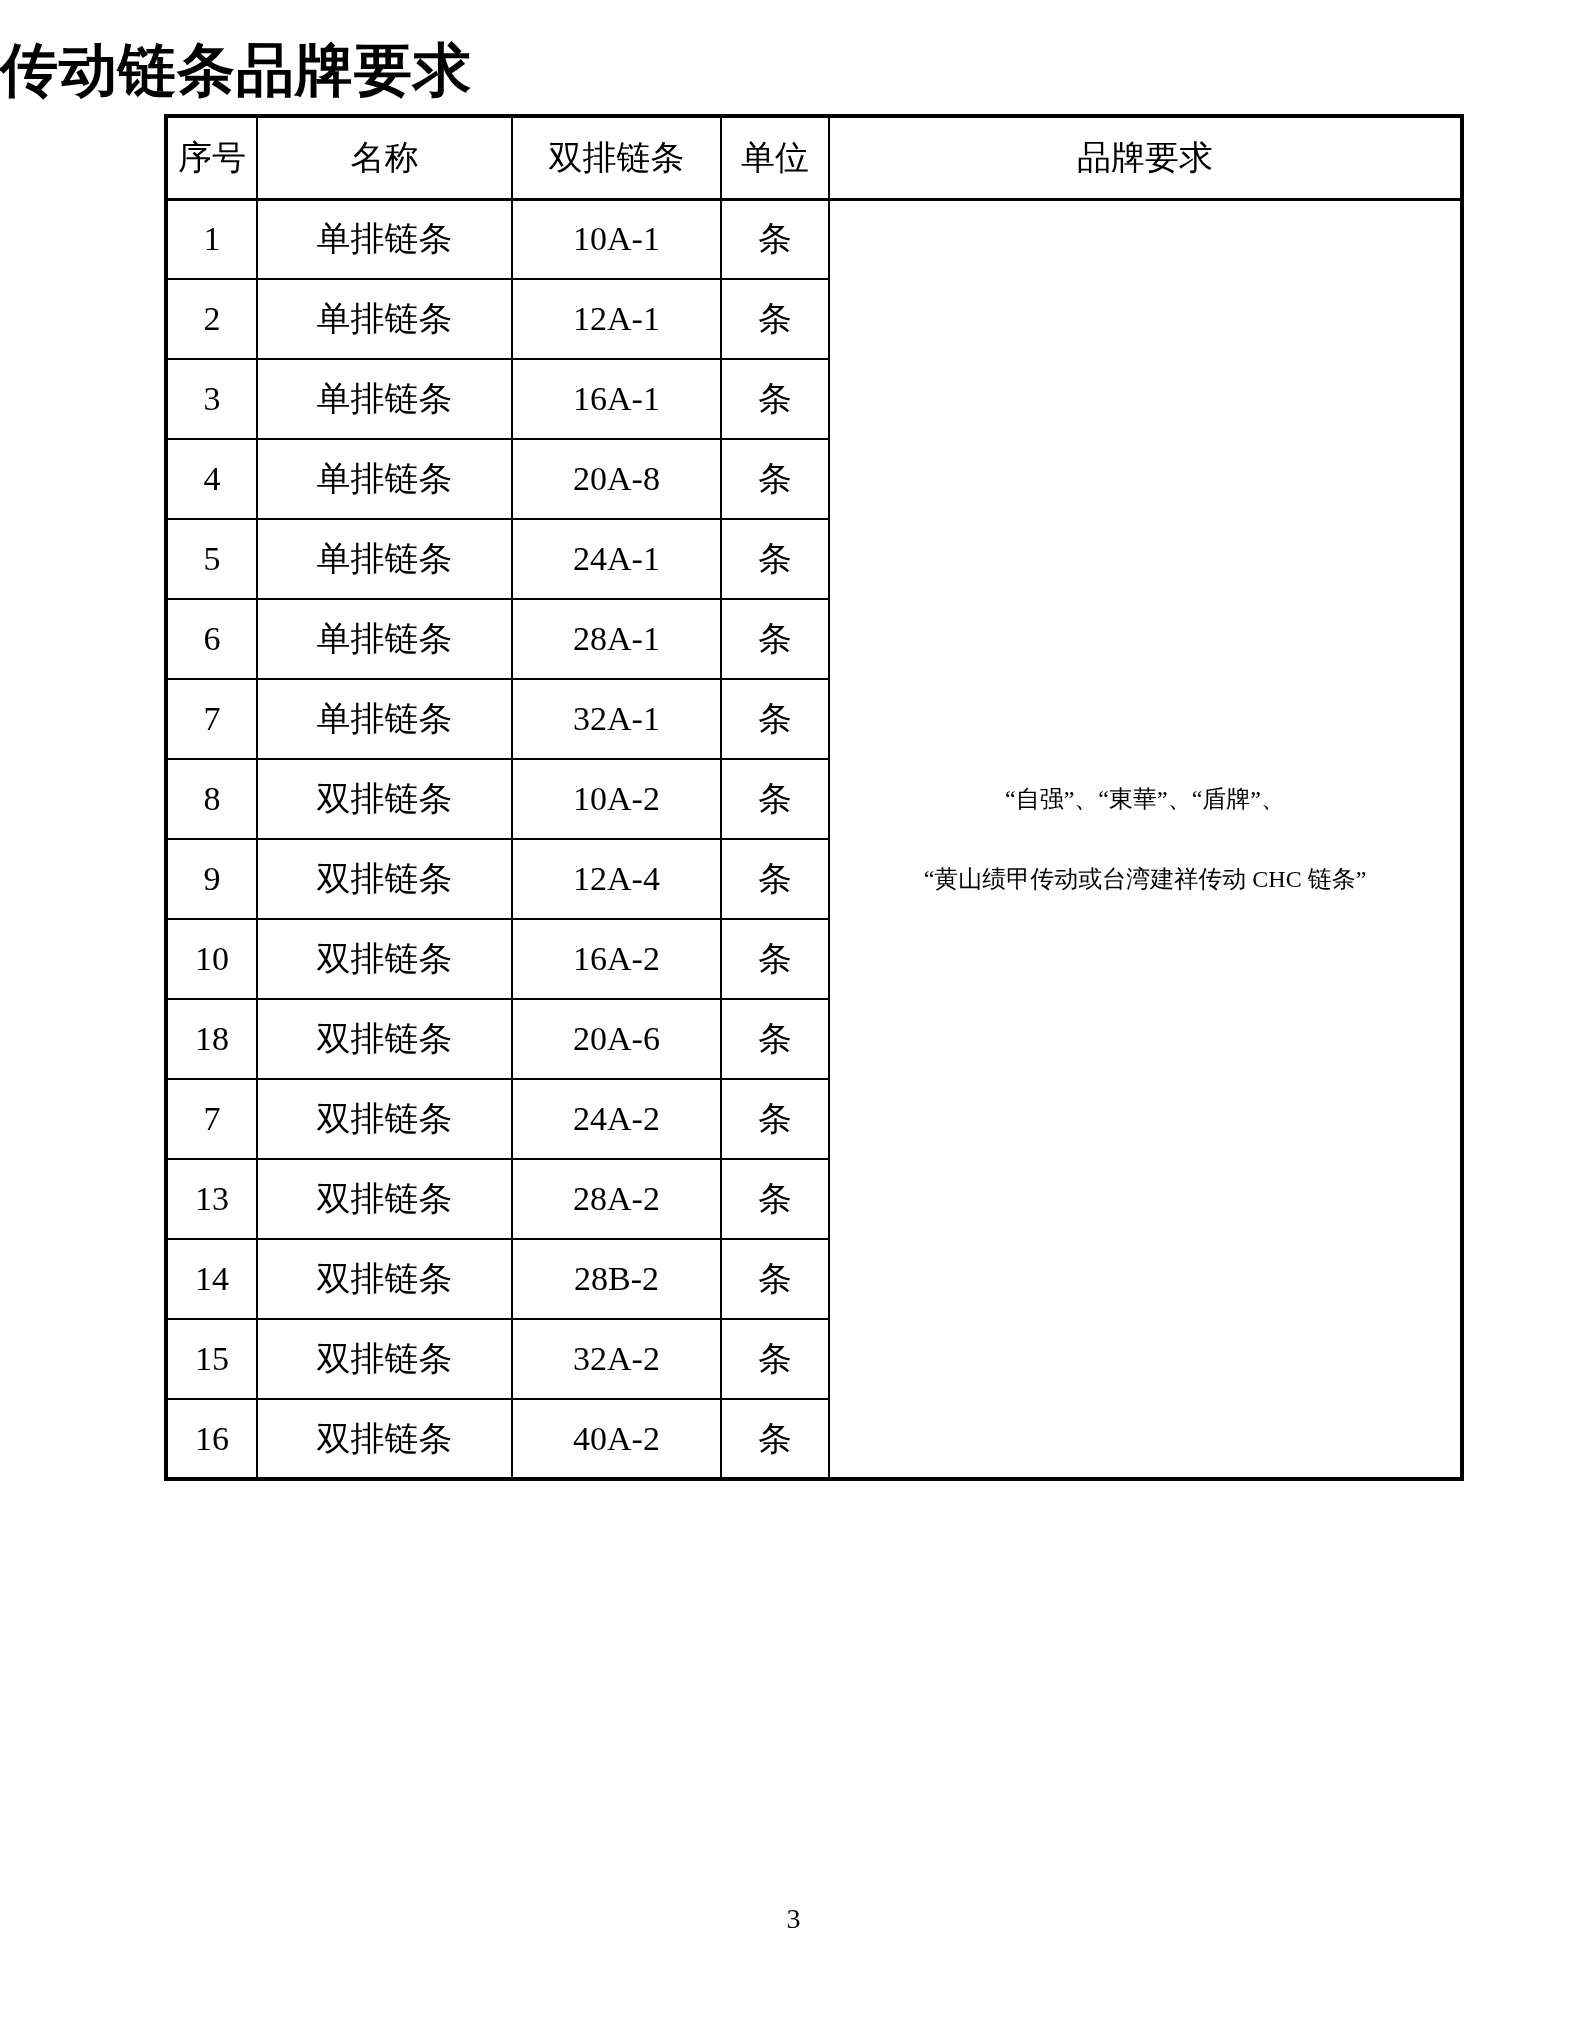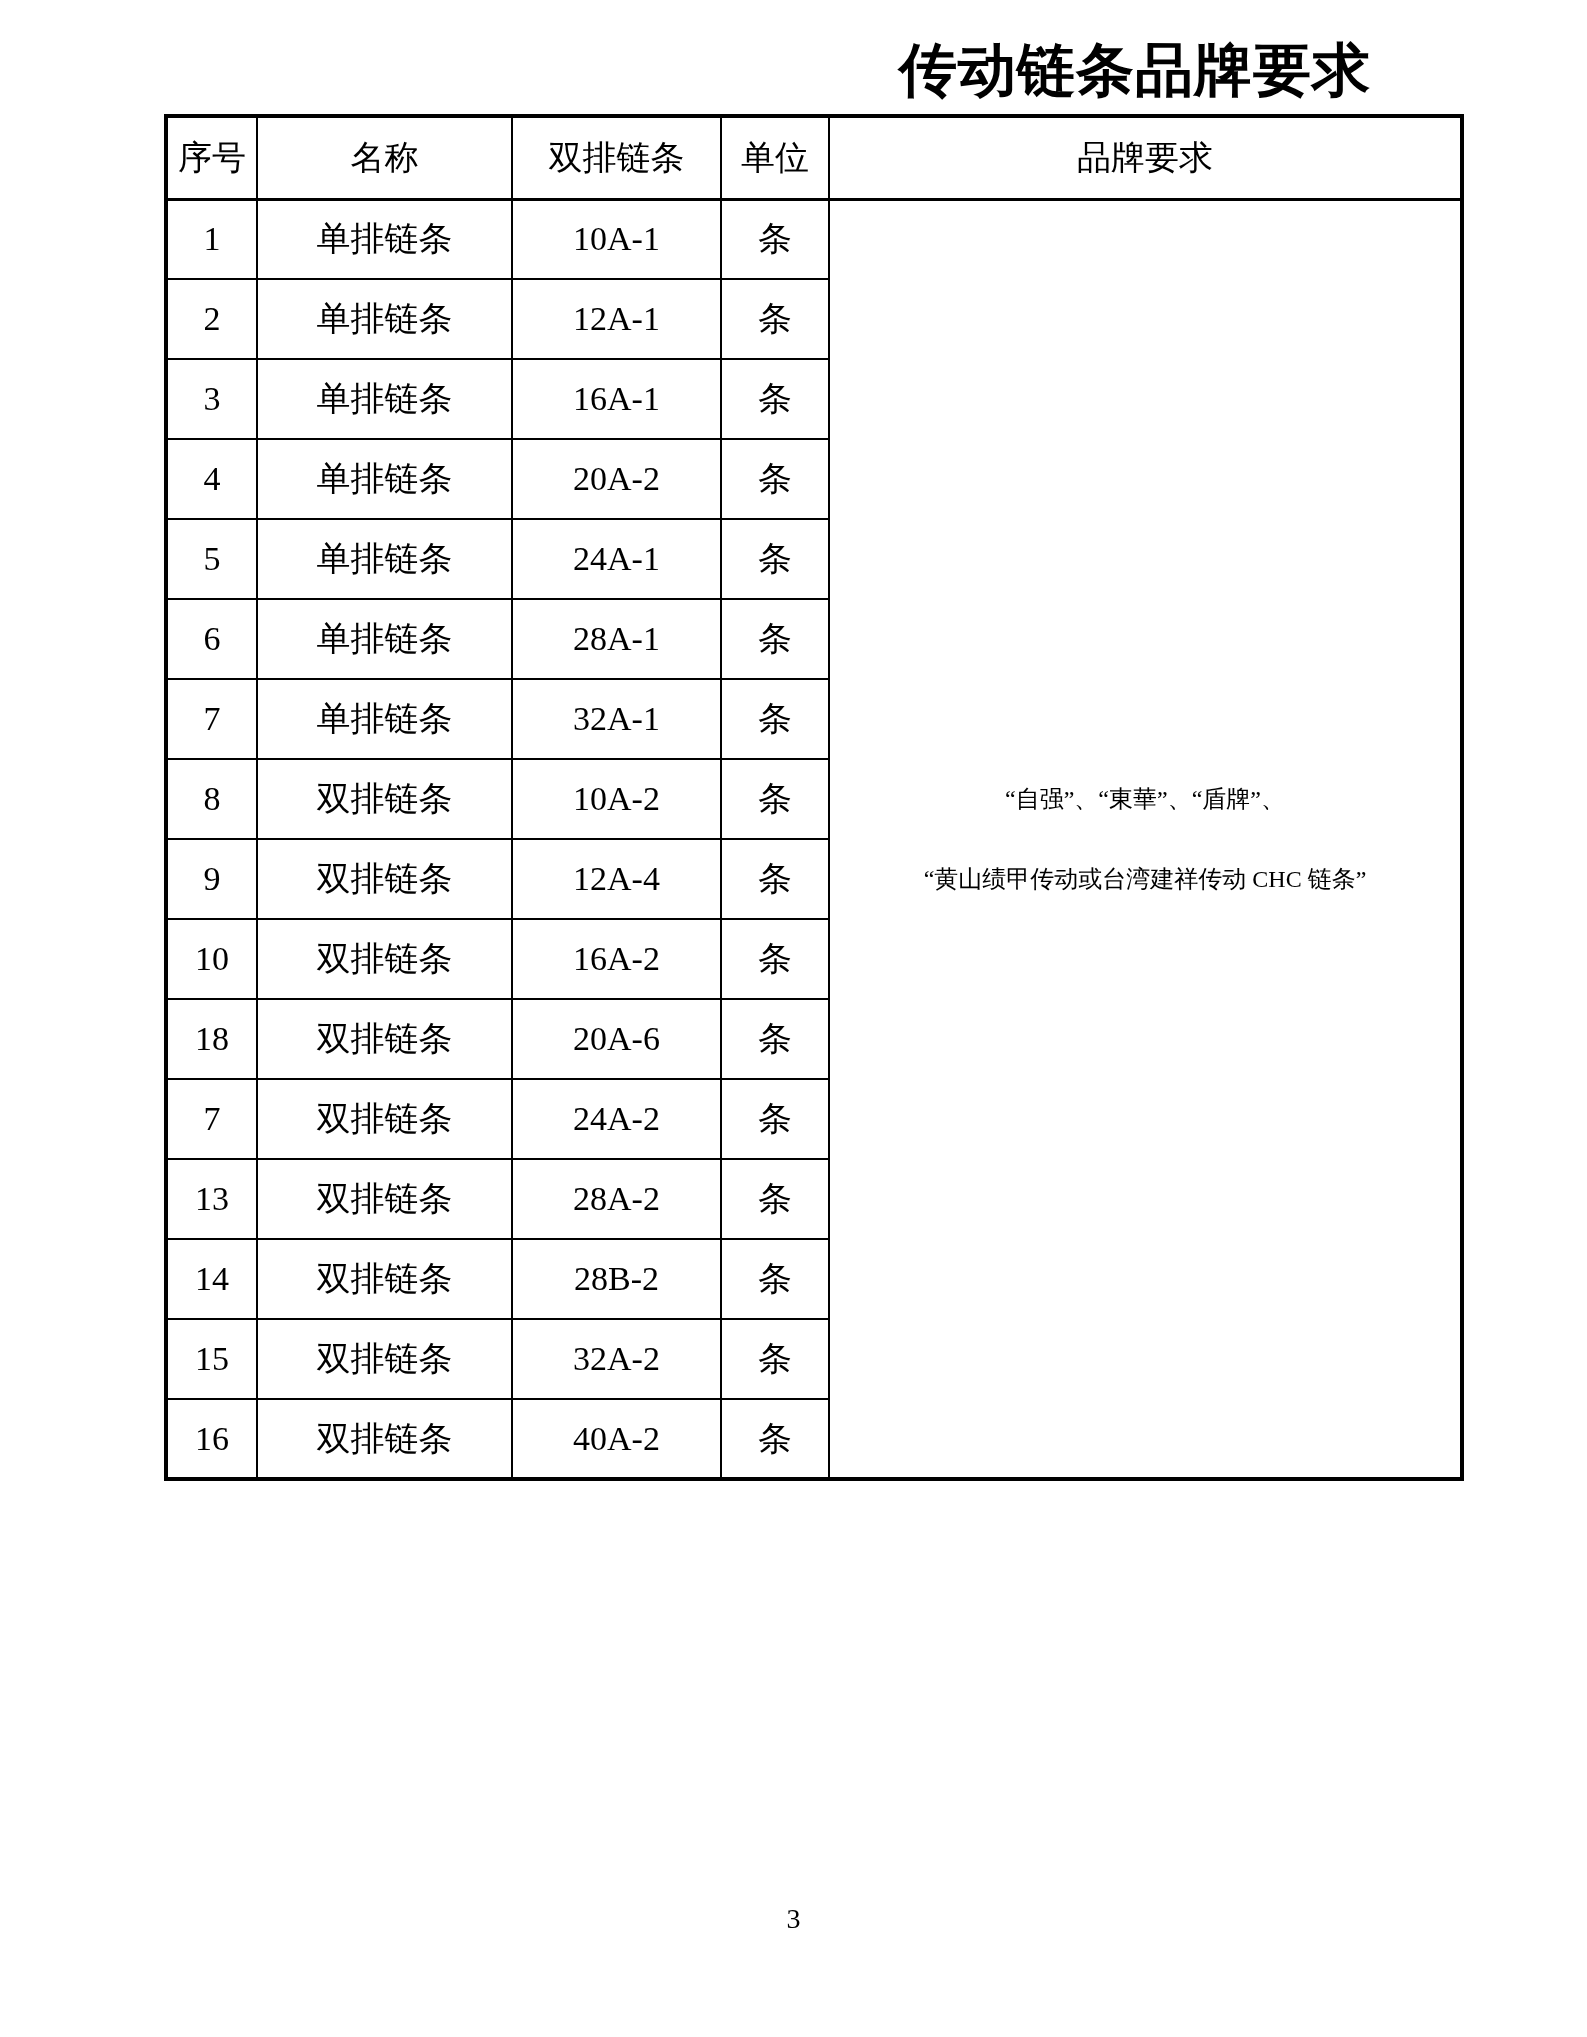--- a/index.html
+++ b/index.html
@@ -9,21 +9,21 @@
     height: 2037px;
     position: relative;
     font-family: "Liberation Serif", "DejaVu Serif", serif;
     color: #000000;
   }
   .doc-title {
     position: absolute;
     top: 32px;
     left: 0;
     width: 1371px;
-    text-align: right;
+    text-align: left;
     font-size: 58px;
     font-weight: bold;
     letter-spacing: 1px;
     white-space: nowrap;
   }
   table.spec-table {
     position: absolute;
     left: 164px;
     top: 114px;
     width: 1296px;
@@ -107,21 +107,21 @@
     </tr>
     <tr class="data-row">
       <td>3</td>
       <td>单排链条</td>
       <td>16A-1</td>
       <td>条</td>
     </tr>
     <tr class="data-row">
       <td>4</td>
       <td>单排链条</td>
-      <td>20A-2</td>
+      <td>20A-8</td>
       <td>条</td>
     </tr>
     <tr class="data-row">
       <td>5</td>
       <td>单排链条</td>
       <td>24A-1</td>
       <td>条</td>
     </tr>
     <tr class="data-row">
       <td>6</td>

